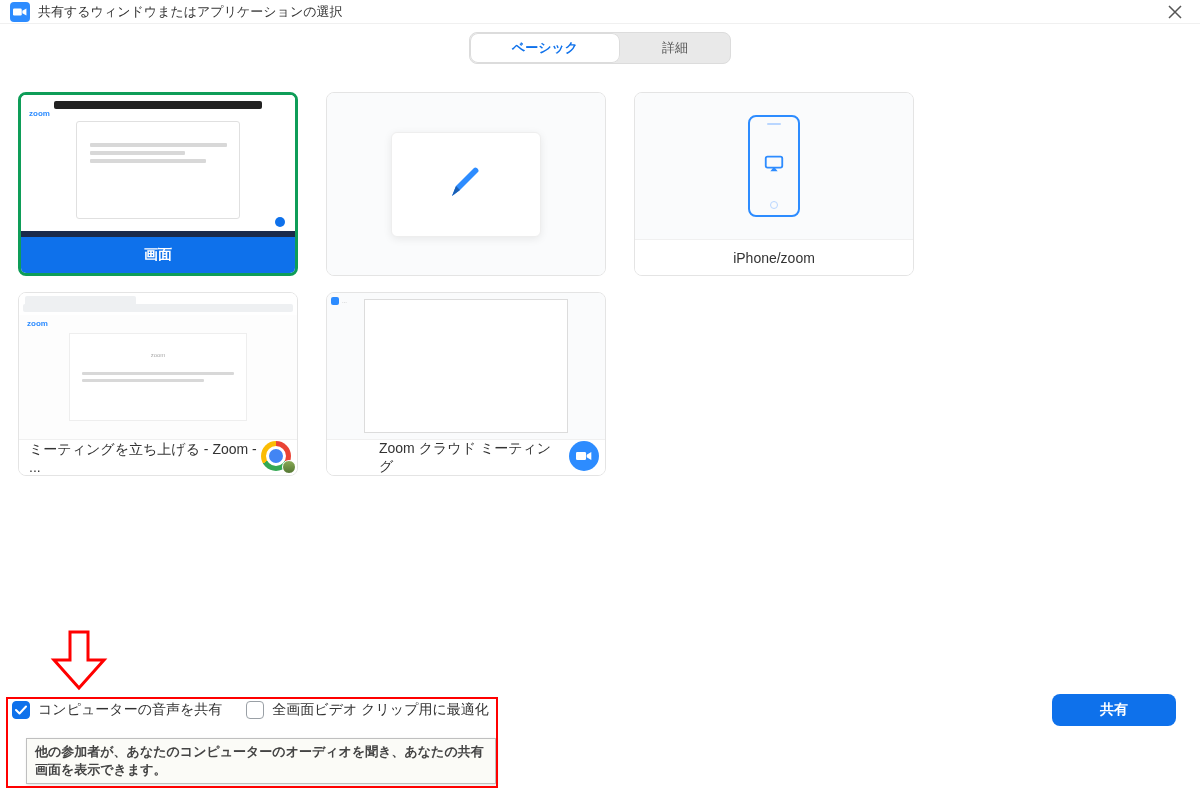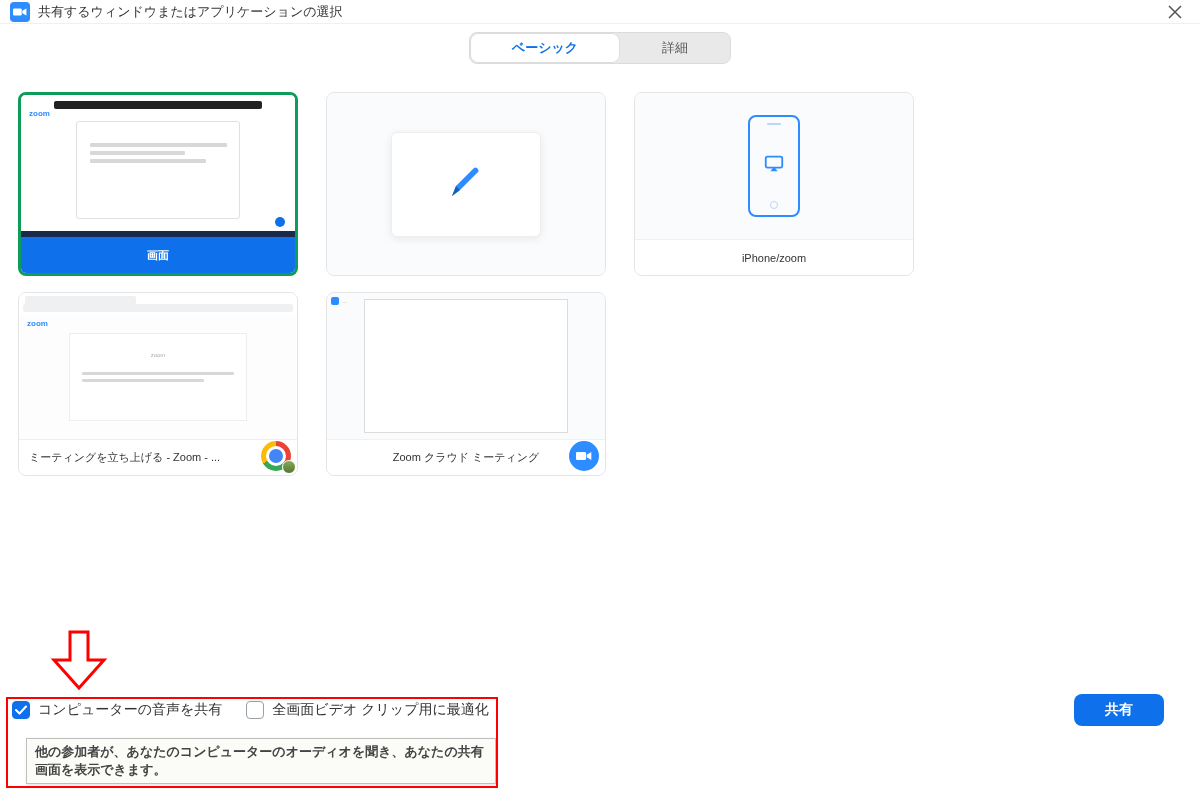--- a/index.html
+++ b/index.html
@@ -14,21 +14,21 @@
   .tabs { display: flex; justify-content: center; margin-top: 8px; }
   .tab-group { display: flex; border: 1px solid #dcdcdc; border-radius: 8px; background: #e9e9e9; }
   .tab { padding: 6px 42px; font-size: 13px; color: #555; cursor: pointer; border-radius: 8px; }
   .tab.active { background: #fff; color: #0e71eb; font-weight: 600; box-shadow: 0 0 0 1px #dcdcdc inset; }
 
   .grid { display: grid; grid-template-columns: repeat(3, 280px); grid-auto-rows: 184px; gap: 16px 28px; padding: 28px 18px 0 18px; justify-content: start; }
 
   .tile { border: 1px solid #e4e4e4; border-radius: 8px; display: flex; flex-direction: column; overflow: hidden; cursor: pointer; background: #fff; position: relative; }
   .tile.selected { border: 3px solid #0e9d58; }
   .tile .preview { flex: 1; background: #fafbfc; display: flex; align-items: center; justify-content: center; position: relative; }
-  .tile .label-bar { height: 36px; display: flex; align-items: center; justify-content: center; font-size: 11px; color: #333; background: #fff; border-top: 1px solid #f0f0f0; position: relative; padding: 0 52px; }
+  .tile .label-bar { height: 36px; display: flex; align-items: center; justify-content: center; font-size: 14px; color: #333; background: #fff; border-top: 1px solid #f0f0f0; position: relative; padding: 0 52px; }
   .tile.selected .label-bar { background: #0e71eb; color: #fff; font-weight: 600; border: none; }
   .tile .label-bar.left-align { justify-content: flex-start; padding-left: 10px; padding-right: 40px; }
 
   .desktop-thumb { width: 100%; height: 100%; background: #fff; position: relative; }
   .d-bar { position: absolute; top: 6px; left: 12%; right: 12%; height: 8px; background: #222; border-radius: 2px; }
   .d-box { position: absolute; top: 26px; left: 20%; right: 20%; bottom: 18px; background: #fff; border: 1px solid #e0e0e0; border-radius: 3px; }
   .d-brand { position: absolute; top: 14px; left: 8px; font-size: 8px; color: #2d8cff; font-weight: bold; }
   .d-dot { position: absolute; right: 10px; bottom: 10px; width: 10px; height: 10px; background: #0e71eb; border-radius: 50%; }
   .d-task { position: absolute; left: 0; right: 0; bottom: 0; height: 6px; background: #1a2a4a; }
   .d-lines { position: absolute; top: 48px; left: 25%; right: 25%; }
@@ -53,27 +53,27 @@
   .doc-hdr { position: absolute; top: 4px; left: 4px; font-size: 8px; color: #2d8cff; display:flex; align-items:center; gap:3px; }
   .doc-hdr .mini-icon { width:8px; height:8px; background:#2d8cff; border-radius:2px; }
 
   .badge { position: absolute; right: 6px; bottom: 4px; width: 30px; height: 30px; border-radius: 50%; display:flex; align-items:center; justify-content:center; }
   .badge.chrome { background: conic-gradient(#ea4335 0 120deg, #34a853 120deg 240deg, #fbbc05 240deg 360deg); position:absolute; }
   .badge.chrome::after { content:""; width:14px; height:14px; background:#4285f4; border:3px solid #fff; border-radius:50%; }
   .badge.mini-av { position:absolute; right:1px; bottom:1px; width:14px; height:14px; border-radius:50%; background: linear-gradient(#8a5, #573); border:1px solid #fff; }
   .badge.zoom { background:#2d8cff; }
   .badge.zoom svg { width:16px; height:12px; }
 
-  .footer { position: absolute; left: 0; right: 16px; bottom: 0; padding: 0 18px 14px 10px; }
+  .footer { position: absolute; left: 0; right: 4px; bottom: 0; padding: 0 18px 14px 10px; }
   .footer-row { display: flex; align-items: center; gap: 24px; padding: 6px 2px; }
   .chk { display: flex; align-items: center; gap: 8px; font-size: 14px; color: #333; }
   .chk .box { width: 18px; height: 18px; border: 1.5px solid #9aa0a6; border-radius: 4px; display: flex; align-items: center; justify-content: center; background: #fff; }
   .chk .box.checked { background: #0e71eb; border-color: #0e71eb; }
   .chk .box.checked svg { width: 12px; height: 10px; }
-  .share-btn { margin-left: auto; background: #0e71eb; color: #fff; border: none; border-radius: 8px; padding: 7px 31px; font-size: 14px; font-weight: 600; cursor: pointer; }
+  .share-btn { margin-left: auto; background: #0e71eb; color: #fff; border: none; border-radius: 8px; padding: 7px 48px; font-size: 14px; font-weight: 600; cursor: pointer; }
 
   .tooltip-box { margin-top: 6px; margin-left: 16px; width: 470px; background: #fbfbf7; border: 1px solid #bfbfbf; padding: 4px 8px; font-size: 13px; color: #444; line-height: 1.4; box-shadow: 1px 1px 3px rgba(0,0,0,0.12); font-weight: bold; }
 
   
   .annot-arrow { position: absolute; left: 48px; top: 630px; }
   .annot-arrow svg { width: 62px; height: 62px; }
   .annot-rect { position: absolute; left: 6px; top: 697px; width: 492px; height: 91px; border: 2.5px solid #ff0000; pointer-events: none; }
   .tiny { font-size: 6px; color:#aaa; }
 </style>
 </head>

